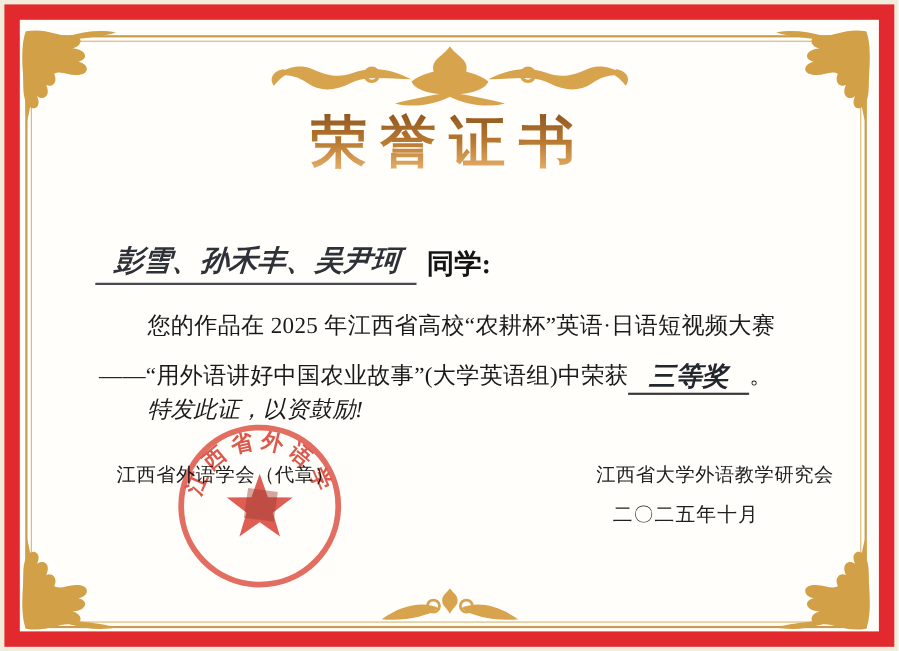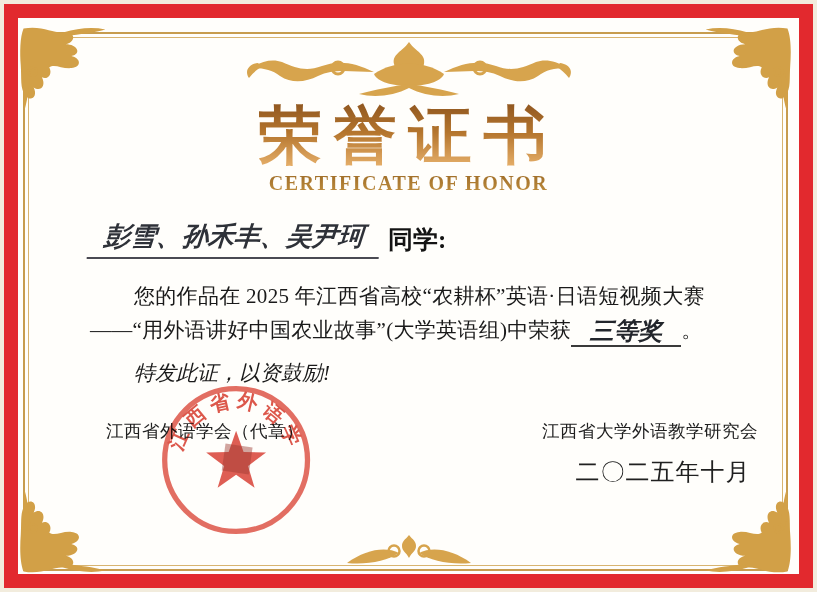--- a/index.html
+++ b/index.html
@@ -11,41 +11,41 @@
   .gold-frame::after{content:"";position:absolute;inset:3px;border:1px solid #d8b470;}
   .corner{position:absolute;width:92px;height:94px;color:#d2a047;}
   .corner svg{width:100%;height:100%;display:block;}
   .corner.tl{top:22px;left:18px;}
   .corner.tr{top:22px;right:24px;transform:scaleX(-1);}
   .corner.bl{bottom:14px;left:18px;transform:scaleY(-1);}
   .corner.br{bottom:14px;right:24px;transform:scale(-1,-1);}
   .flourish-top{position:absolute;top:38px;left:50%;transform:translateX(-50%);width:330px;height:66px;}
   .flourish-bottom{position:absolute;bottom:22px;left:50%;transform:translateX(-50%);width:140px;height:38px;}
   .title-wrap{position:absolute;top:102px;left:0;width:100%;text-align:center;}
-  .title{font-size:63px;font-weight:bold;letter-spacing:12px;line-height:1.1;
+  .title{font-size:51px;font-weight:bold;letter-spacing:12px;line-height:1.1;
     background:linear-gradient(180deg,#8f5620 0%,#b5762e 45%,#ecb671 100%);
     -webkit-background-clip:text;background-clip:text;color:transparent;display:inline-block;}
   .subtitle{margin-top:1px;font-size:20px;font-weight:bold;letter-spacing:1.5px;
     background:linear-gradient(180deg,#9c6a26 0%,#c29140 100%);
     -webkit-background-clip:text;background-clip:text;color:transparent;}
   .recipient{position:absolute;top:219px;left:88px;display:flex;align-items:flex-end;}
   .names{width:292px;border-bottom:2px solid #4a4a52;text-align:center;font-size:26px;font-style:italic;
     font-weight:600;color:#2e3138;padding-bottom:3px;transform:skewX(-4deg);}
   .suffix{font-size:25px;font-weight:bold;color:#141414;margin-left:8px;padding-bottom:3px;}
   .body-text{position:absolute;top:281px;left:90px;width:650px;font-size:21px;color:#1a1a1a;line-height:31px;}
-  .line1{text-indent:44px;margin-bottom:3px;letter-spacing:0.3px;}
-  .line2{margin-bottom:12px;letter-spacing:0.3px;}
+  .line1{text-indent:44px;margin-bottom:14px;letter-spacing:0.3px;}
+  .line2{margin-bottom:0;letter-spacing:0.3px;}
   .line3{text-indent:44px;font-style:italic;}
   .award-underline{display:inline-block;min-width:102px;text-align:center;border-bottom:2px solid #3a3a3a;
     font-size:24px;font-style:italic;font-weight:bold;color:#23262c;line-height:1;padding:0 4px 2px;
     vertical-align:baseline;transform:translateY(2px);}
   .issuers{position:absolute;top:419px;left:106px;width:652px;display:flex;justify-content:space-between;
     font-family:"Liberation Sans","DejaVu Sans",sans-serif;font-size:17.5px;font-weight:500;color:#202020;letter-spacing:0.5px;}
-  .date{position:absolute;top:456px;right:48px;width:212px;text-align:center;
-    font-family:"Liberation Sans","DejaVu Sans",sans-serif;font-size:24px;color:#202020;letter-spacing:1px;}
+  .date{position:absolute;top:456px;right:48px;width:212px;text-align:left;
+    font-family:"Liberation Sans","DejaVu Sans",sans-serif;font-size:18px;color:#202020;letter-spacing:1px;}
   .seal{position:absolute;left:150px;top:380px;width:168px;height:158px;mix-blend-mode:multiply;opacity:0.92;}
   .seal svg{width:100%;height:100%;display:block;}
 </style>
 </head>
 <body>
 
 <div class="page">
   <div class="red-frame"></div>
   <div class="white-area"></div>
   <div class="gold-frame"></div>
@@ -110,21 +110,20 @@
       <path d="M70,3 C66,8 63,9 63,14 C63,19 67,20 70,26 C73,20 77,19 77,14 C77,9 74,8 70,3 Z"></path>
       <circle cx="55" cy="19" r="5.5" fill="none" stroke="#d7a44d" stroke-width="2.5"></circle>
       <circle cx="85" cy="19" r="5.5" fill="none" stroke="#d7a44d" stroke-width="2.5"></circle>
       <path d="M8,31 C26,18 46,14 60,21 C48,29 28,33 8,31 Z"></path>
       <path d="M132,31 C114,18 94,14 80,21 C92,29 112,33 132,31 Z"></path>
     </svg>
   </div>
 
   <div class="title-wrap">
     <div class="title">荣誉证书</div>
-    <div class="subtitle">CERTIFICATE OF HONOR</div>
   </div>
 
   <div class="recipient">
     <span class="names">彭雪、孙禾丰、吴尹珂</span>
     <span class="suffix">同学:</span>
   </div>
 
   <div class="body-text">
     <div class="line1">您的作品在 2025 年江西省高校“农耕杯”英语·日语短视频大赛</div>
     <div class="line2"><span>——“用外语讲好中国农业故事”(大学英语组)中荣获</span><span class="award-underline">三等奖</span><span>。</span></div>

